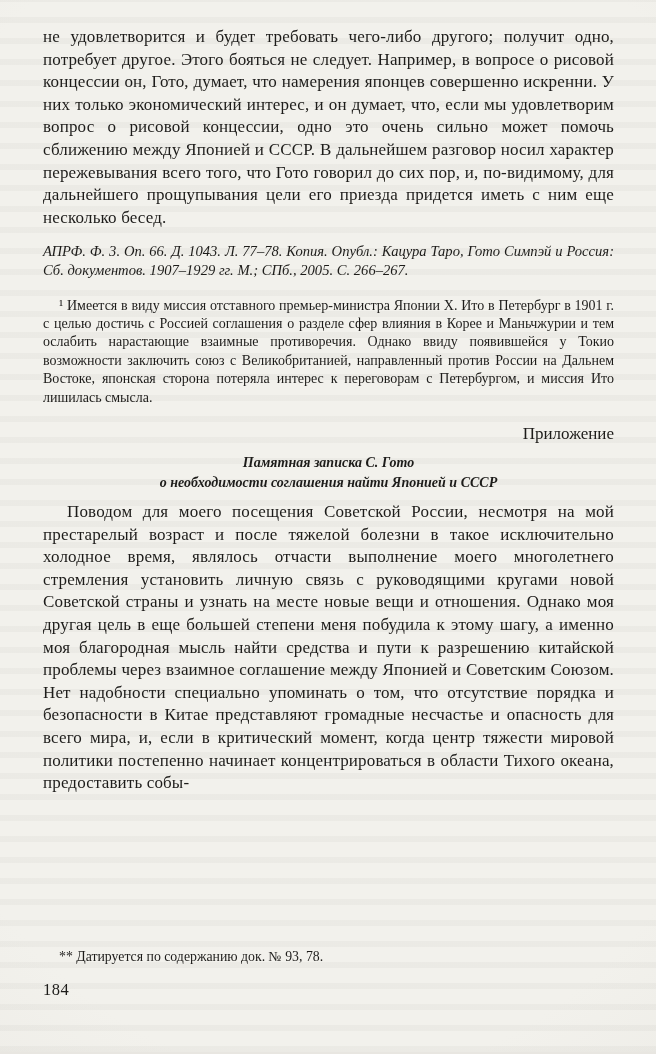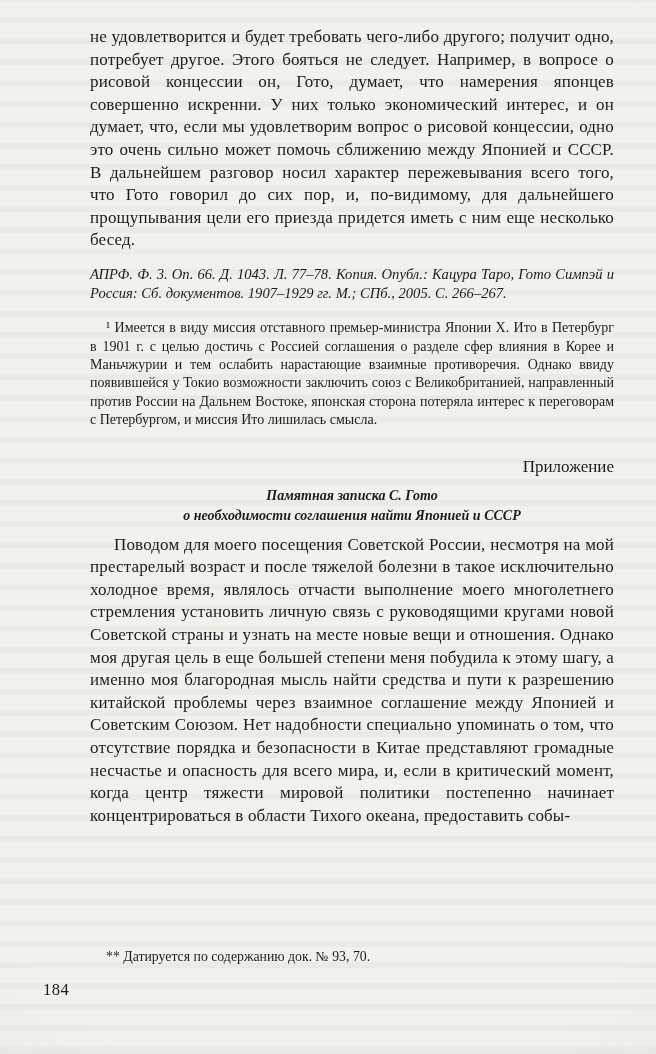--- a/index.html
+++ b/index.html
@@ -9,21 +9,20 @@
     font-family: "Liberation Serif", "DejaVu Serif", serif;
     background: #e8e6e1;
   }
   .sheet {
     position: relative;
     width: 656px;
     height: 1052px;
     overflow: hidden;
     background: radial-gradient(ellipse 130% 105% at 50% 45%, #f2f1ec 55%, #e6e4de 100%);
     color: #1d1c1a;
-    padding-left: 47px;
   }
   
   .sheet::before {
     content: "";
     position: absolute;
     inset: 0;
     background: repeating-linear-gradient(
       0deg,
       rgba(110, 108, 100, 0.05) 0 6px,
       transparent 6px 21px
@@ -52,21 +51,21 @@
     text-align: justify;
   }
   .endnote {
     margin-top: 17px;
     font-size: 14px;
     line-height: 18.4px;
     text-align: justify;
     text-indent: 16px;
   }
   .appendix-label {
-    margin-top: 27px;
+    margin-top: 17px;
     font-size: 17px;
     text-align: right;
   }
   .doc-title {
     margin-top: 9px;
     font-size: 14px;
     font-weight: bold;
     font-style: italic;
     text-align: center;
     line-height: 20px;
@@ -109,18 +108,18 @@
 
     <div class="doc-title">
       <div>Памятная записка С. Гото</div>
       <div>о необходимости соглашения найти Японией и СССР</div>
     </div>
 
 
     <p class="body-text indented doc-body">Поводом для моего посещения Советской России, несмотря на мой престарелый возраст и после тяжелой болезни в такое исключительно холодное время, являлось отчасти выполнение моего многолетнего стремления установить личную связь с руководящими кругами новой Советской страны и узнать на месте новые вещи и отношения. Однако моя другая цель в еще большей степени меня побудила к этому шагу, а именно моя благородная мысль найти средства и пути к разрешению китайской проблемы через взаимное соглашение между Японией и Советским Союзом. Нет надобности специально упоминать о том, что отсутствие порядка и безопасности в Китае представляют громадные несчастье и опасность для всего мира, и, если в критический момент, когда центр тяжести мировой политики постепенно начинает концентрироваться в области Тихого океана, предоставить собы-</p>
 
     <div class="footnotes">
-      <p class="footnote">** Датируется по содержанию док. № 93, 70.</p>
+      <p class="footnote">** Датируется по содержанию док. № 93, 78.</p>
     </div>
   </div>
 
   <div class="page-number">184</div>
 </div>
 
 </body></html>

